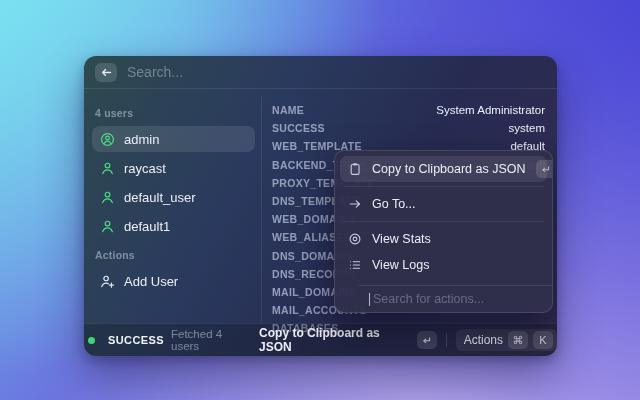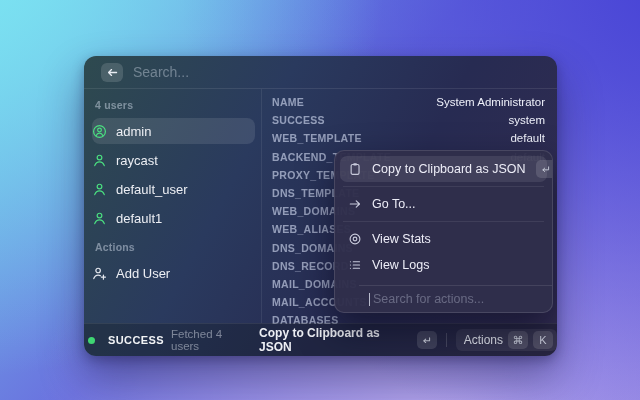--- a/index.html
+++ b/index.html
@@ -18,36 +18,36 @@
   .window {
     position:absolute; left:84px; top:56px; width:473px; height:300px;
     border-radius:12px; overflow:hidden;
     background:linear-gradient(118deg,#2e4a4f 0%, #2a3a5e 34%, #272b52 62%, #322c51 100%);
     box-shadow:0 22px 44px rgba(25,22,70,.45), 0 4px 12px rgba(25,22,70,.35);
     display:flex; flex-direction:column;
   }
 
   
   .searchbar { height:33px; flex:none; display:flex; align-items:center; gap:10px;
-    padding:0 17px; border-bottom:1px solid rgba(255,255,255,.09); }
+    padding:0 11px; border-bottom:1px solid rgba(255,255,255,.09); }
   .back-btn { width:22px; height:19px; border-radius:6px; background:rgba(255,255,255,.14);
     color:#e9edf3; display:flex; align-items:center; justify-content:center; flex:none; cursor:pointer; }
   .back-btn svg { width:13px; height:13px; }
   .search-input { flex:1; background:transparent; border:none; outline:none;
     color:#e9edf3; font-size:14px; }
   .search-input::placeholder { color:rgba(210,220,232,.42); }
 
-  .content { flex:1; display:flex; min-height:0; }
+  .content { flex:1; display:flex; min-height:0;margin-top:8px; }
 
   
   .sidebar { width:178px; flex:none; border-right:1px solid rgba(255,255,255,.08);
     padding:7px 6px 0 8px; }
   .section-label { font-size:10.5px; font-weight:bold; letter-spacing:.2px;
     color:rgba(226,234,248,.45); margin:3px 3px 7px; }
-  .side-item { display:flex; align-items:center; gap:9px; height:26px; padding:0 0;
+  .side-item { display:flex; align-items:center; gap:9px; height:26px; padding:0 8px;
     border-radius:8px; color:#edeff4; font-size:13px; margin-bottom:3px; cursor:pointer; }
   .side-item.selected { background:rgba(255,255,255,.10); }
   .side-item .icon { width:15px; height:15px; flex:none; display:flex; color:var(--accent,#4ade80); }
   .side-item .icon svg { width:15px; height:15px; }
   .actions-header { margin-top:10px; }
   .side-item.action-item .icon { color:#e3e7ee; }
 
   
   .details { flex:1; min-width:0; padding:4px 12px 0 10px; }
   .detail-row { display:flex; align-items:center; justify-content:space-between; height:18.2px; }

